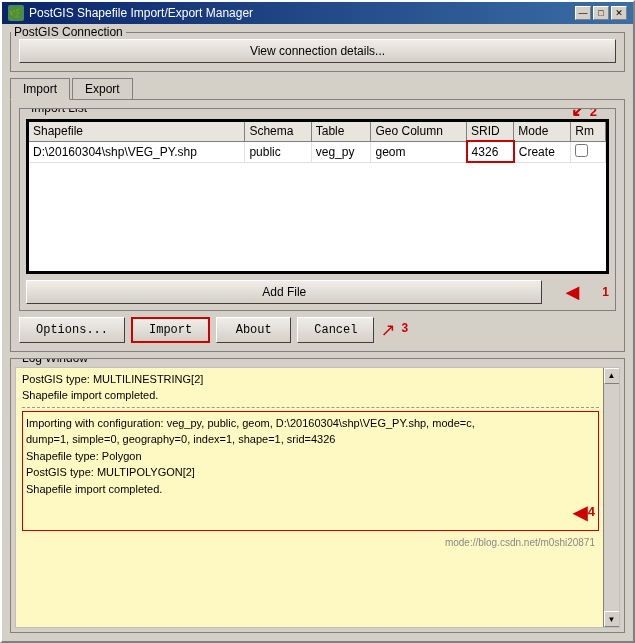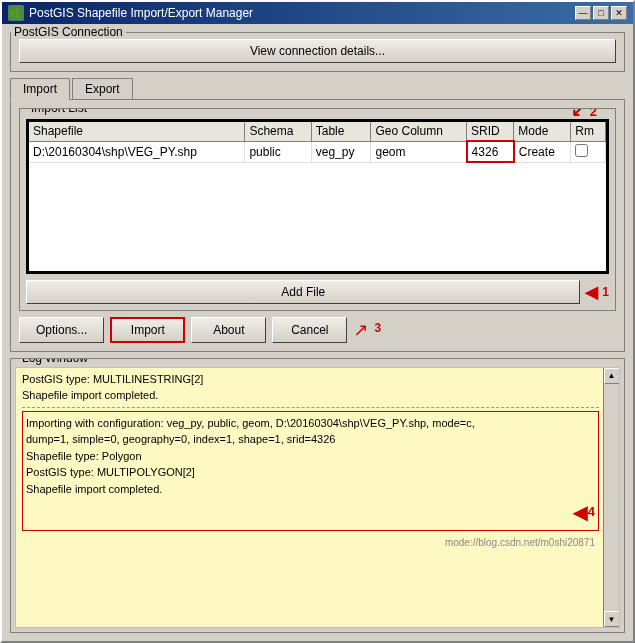--- a/index.html
+++ b/index.html
@@ -189,21 +189,21 @@
       border-right: 1px solid #e0e0e0;
     }
     .srid-cell {
       border: 2px solid #cc0000 !important;
       color: #000;
     }
     .add-file-row {
       margin-top: 6px;
       display: flex;
       align-items: center;
-      gap: 4px;
+      gap: 23px;
     }
     .add-file-btn {
       flex: 1;
       padding: 4px 8px;
       background: linear-gradient(to bottom, #f0ede8, #d4d0c8);
       border: 1px solid #808080;
       border-top: 1px solid #ffffff;
       border-left: 1px solid #ffffff;
       border-bottom: 1px solid #404040;
       border-right: 1px solid #404040;
@@ -222,20 +222,21 @@
       background: linear-gradient(to bottom, #f0ede8, #d4d0c8);
       border: 1px solid #808080;
       border-top: 1px solid #ffffff;
       border-left: 1px solid #ffffff;
       border-bottom: 1px solid #404040;
       border-right: 1px solid #404040;
       cursor: pointer;
       font-size: 12px;
       min-width: 75px;
       text-align: center;
+      font-family: Liberation Mono, monospace;
     }
     .import-btn {
       border: 2px solid #cc0000;
     }
     .log-group {
       border: 1px solid #808080;
       position: relative;
       flex: 1;
       display: flex;
       flex-direction: column;

